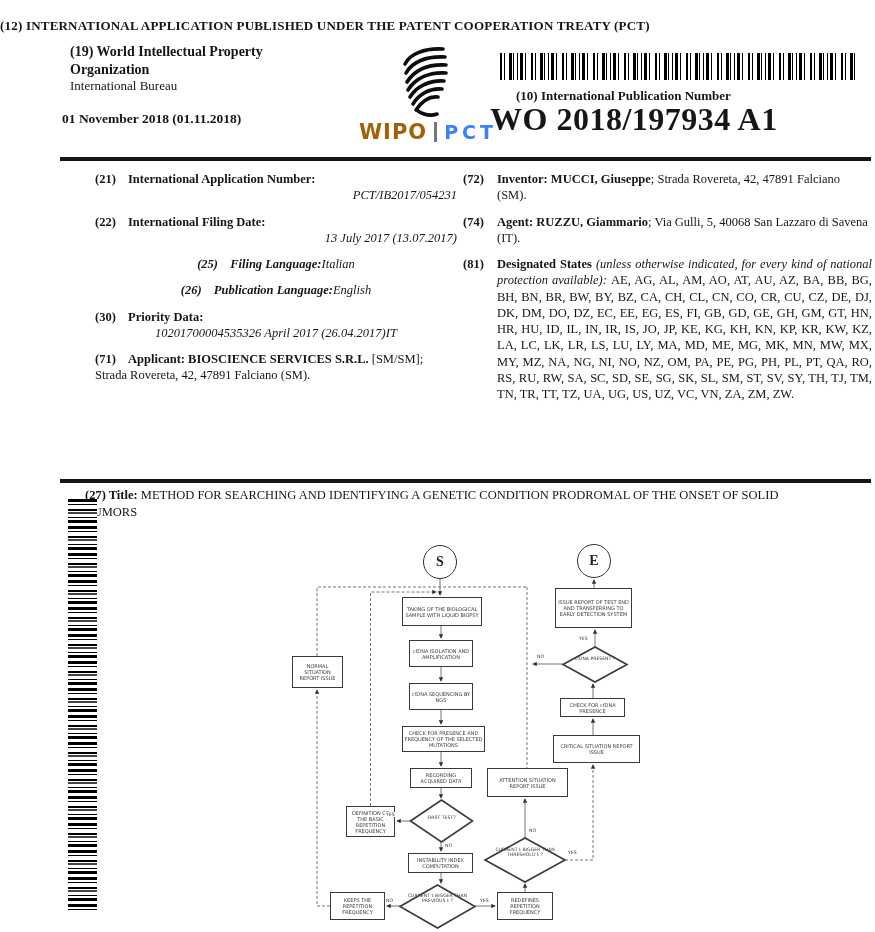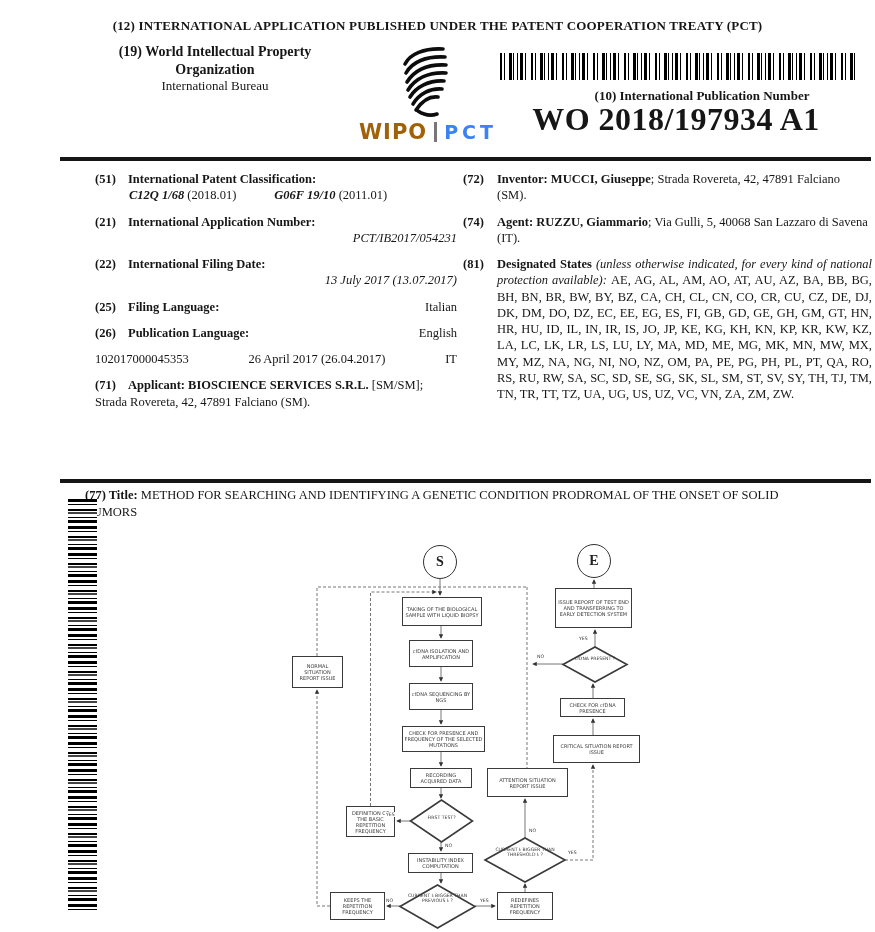--- a/index.html
+++ b/index.html
@@ -1,21 +1,21 @@
 <!DOCTYPE html>
 <html><head>
 <meta charset="utf-8">
 <style>
   html,body{margin:0;padding:0;background:#fff;}
   body{width:875px;height:932px;position:relative;overflow:hidden;
        font-family:"Liberation Serif",serif;color:#161616;}
   .abs{position:absolute;}
   .b{font-weight:bold;}
   .i{font-style:italic;}
-  .ctr{text-align:center;}
+  .ctr{}
   .rt{text-align:right;font-style:italic;}
 
   
   .line12{top:18px;left:0;width:875px;font-size:13px;letter-spacing:.2px;}
   .org{top:43px;left:70px;width:290px;font-size:14px;line-height:1.25;}
   .bureau{font-size:13px;font-weight:normal;}
   .pubdate{top:110px;left:62px;width:300px;font-size:13.5px;line-height:1.3;}
   .logo{left:388px;top:44px;}
   .wipopct{left:342px;top:120px;width:172px;display:flex;align-items:center;justify-content:center;
            font-family:"DejaVu Sans",sans-serif;font-weight:bold;}
@@ -33,21 +33,21 @@
   .rule{left:60px;width:811px;height:3.5px;background:#161616;}
 
   
   .col{font-size:12.5px;line-height:1.3;}
   .colL{left:95px;top:171px;width:362px;}
   .colR{left:463px;top:171px;width:409px;}
   .item{margin-bottom:10px;}
   .num{display:inline-block;width:33px;}
   .hang{padding-left:34px;}
   .hang .num{margin-left:-34px;width:34px;}
-  .row{display:flex;justify-content:space-between;}
+  .row{display:flex;justify-content:center;font-style:italic;}
   .ipc-classes{padding-left:34px;display:flex;gap:38px;}
   .just{text-align:justify;}
 
   
   .title-blk{left:85px;top:487px;width:706px;font-size:12.5px;line-height:1.32;}
 
   
   .barcode-left{left:68px;top:499px;width:29px;height:414px;background:
     repeating-linear-gradient(180deg,
       #000 0px,#000 3px,#fff 3px,#fff 5px,#000 5px,#000 6px,#fff 6px,#fff 10px,
@@ -71,20 +71,21 @@
 
 <div class="abs line12 ctr b">(12) INTERNATIONAL APPLICATION PUBLISHED UNDER THE PATENT COOPERATION TREATY (PCT)</div>
 
 <div class="abs org ctr b">
   <div>(19) World Intellectual Property</div>
   <div>Organization</div>
   <div class="bureau">International Bureau</div>
 </div>
 
 <div class="abs pubdate ctr b">
+  <div>01 November 2018 (01.11.2018)</div>
 </div>
 
 <svg class="abs logo" width="64" height="76" viewBox="0 0 64 76">
   <g fill="none" stroke="#0d0d0d" stroke-width="3.6" stroke-linecap="round">
     <path d="M55 5 C36 4 22 10 17 20"></path>
     <path d="M57 13 C38 12 24 18 18 29"></path>
     <path d="M58 21 C39 20 26 27 19 38"></path>
     <path d="M58 29 C40 28 27 35 20 46"></path>
     <path d="M56 37 C41 36 28 43 22 53"></path>
     <path d="M54 45 C42 44 31 50 25 60"></path>
@@ -100,29 +101,20 @@
 </div>
 
 <div class="abs barcode-top"></div>
 <div class="abs pubnum-label ctr b">(10) International Publication Number</div>
 <div class="abs pubnum ctr b">WO 2018/197934 A1</div>
 
 <div class="abs rule" style="top:157px;"></div>
 
 <div class="abs col colL">
 
-  <div class="item">
-    <div>
-      <span class="num b">(51)</span><span class="b">International Patent Classification:</span>
-    </div>
-    <div class="ipc-classes">
-      <span><span class="b i">C12Q 1/68</span><span> (2018.01)</span></span>
-      <span><span class="b i">G06F 19/10</span><span> (2011.01)</span></span>
-    </div>
-  </div>
 
   <div class="item">
     <div>
       <span class="num b">(21)</span><span class="b">International Application Number:</span>
     </div>
     <div class="rt">PCT/IB2017/054231</div>
   </div>
 
   <div class="item">
     <div>
@@ -135,20 +127,23 @@
     <span><span class="num b">(25)</span><span class="b">Filing Language:</span></span>
     <span>Italian</span>
   </div>
 
   <div class="item row">
     <span><span class="num b">(26)</span><span class="b">Publication Language:</span></span>
     <span>English</span>
   </div>
 
   <div class="item">
+    <div>
+      <span class="num b">(30)</span><span class="b">Priority Data:</span>
+    </div>
     <div class="row">
       <span>102017000045353</span>
       <span>26 April 2017 (26.04.2017)</span>
       <span>IT</span>
     </div>
   </div>
 
   <div class="item">
     <span class="num b">(71)</span><span class="b">Applicant: </span><span class="b">BIOSCIENCE SERVICES S.R.L.</span><span> [SM/SM];</span><span> Strada Rovereta, 42, 47891 Falciano (SM).</span>
   </div>
@@ -164,21 +159,21 @@
     <span class="num b">(74)</span><span class="b">Agent: </span><span class="b">RUZZU, Giammario</span><span>; Via Gulli, 5, 40068 San Lazzaro di Savena (IT).</span>
   </div>
 
   <div class="item hang just">
     <span class="num b">(81)</span><span class="b">Designated States</span><span class="i"> (unless otherwise indicated, for every kind of national protection available): </span><span>AE, AG, AL, AM, AO, AT, AU, AZ, BA, BB, BG, BH, BN, BR, BW, BY, BZ, CA, CH, CL, CN, CO, CR, CU, CZ, DE, DJ, DK, DM, DO, DZ, EC, EE, EG, ES, FI, GB, GD, GE, GH, GM, GT, HN, HR, HU, ID, IL, IN, IR, IS, JO, JP, KE, KG, KH, KN, KP, KR, KW, KZ, LA, LC, LK, LR, LS, LU, LY, MA, MD, ME, MG, MK, MN, MW, MX, MY, MZ, NA, NG, NI, NO, NZ, OM, PA, PE, PG, PH, PL, PT, QA, RO, RS, RU, RW, SA, SC, SD, SE, SG, SK, SL, SM, ST, SV, SY, TH, TJ, TM, TN, TR, TT, TZ, UA, UG, US, UZ, VC, VN, ZA, ZM, ZW.</span>
   </div>
 </div>
 
 <div class="abs rule" style="top:479px;"></div>
 <div class="abs title-blk">
-  <span class="b">(77)</span><span class="b"> Title: </span><span>METHOD FOR SEARCHING AND IDENTIFYING A GENETIC CONDITION PRODROMAL OF THE ONSET OF SOLID TUMORS</span>
+  <span class="b">(27)</span><span class="b"> Title: </span><span>METHOD FOR SEARCHING AND IDENTIFYING A GENETIC CONDITION PRODROMAL OF THE ONSET OF SOLID TUMORS</span>
 </div>
 
 <div class="abs barcode-left"></div>
 
 <div class="abs fc">
 
   <svg width="420" height="389" viewBox="0 0 420 389">
     <defs>
       <marker id="ah" markerWidth="6" markerHeight="6" refX="4.2" refY="2.5" orient="auto">
         <path d="M0,0 L5,2.5 L0,5 Z" fill="#333"></path>

